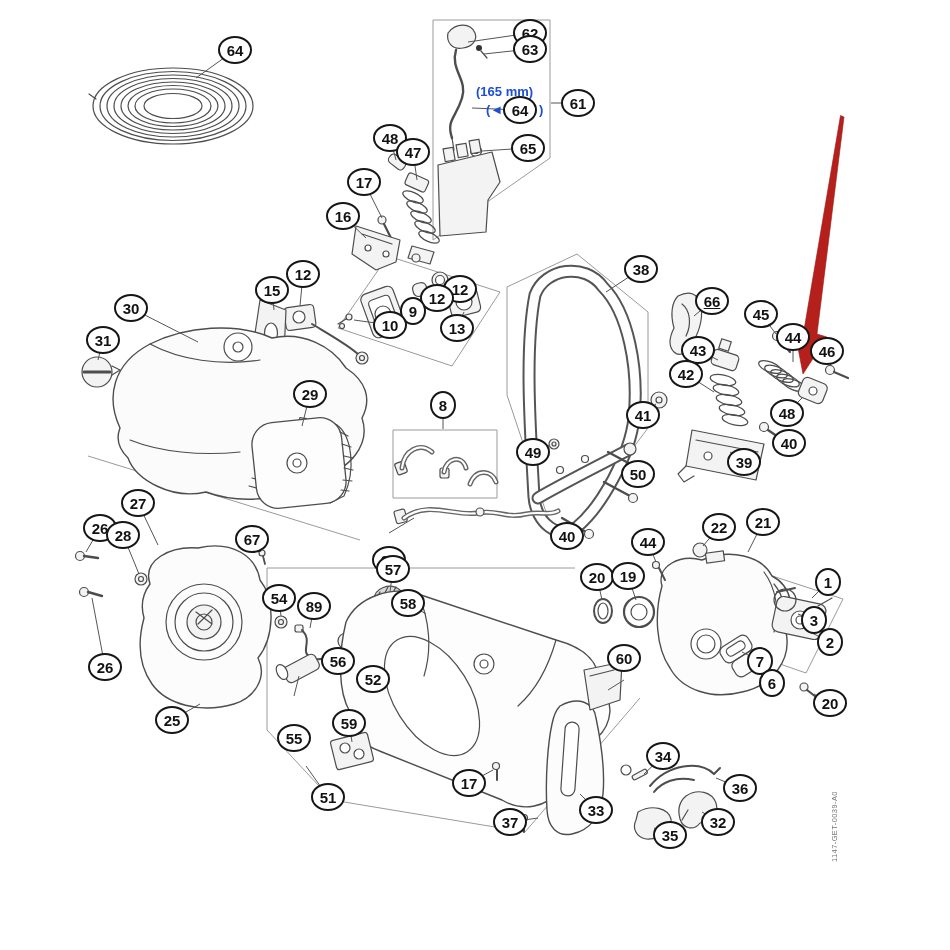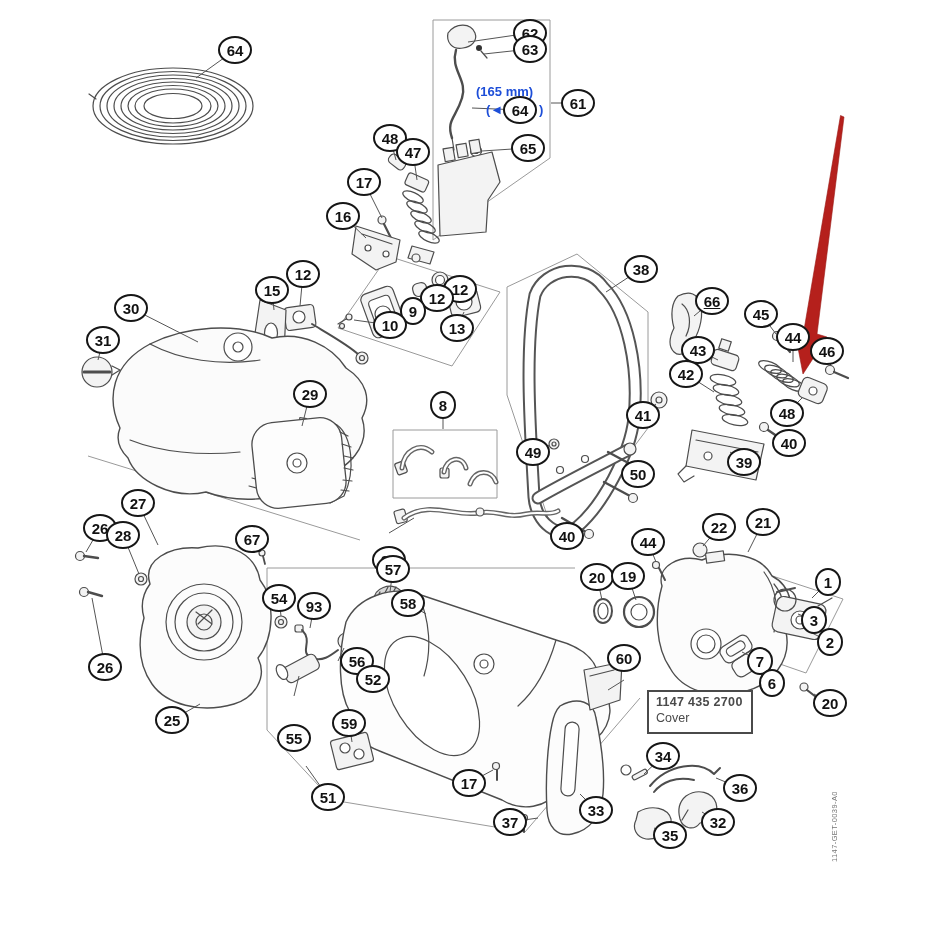--- a/index.html
+++ b/index.html
@@ -370,24 +370,20 @@
         <line x1="510" y1="822" x2="538" y2="818" stroke="#555" stroke-width="1"></line>
         <line x1="718" y1="822" x2="702" y2="812" stroke="#555" stroke-width="1"></line>
         <line x1="670" y1="835" x2="654" y2="828" stroke="#555" stroke-width="1"></line>
       </g>
 </svg>
 
 <div class="note" id="len-note">(165 mm)</div>
 <div class="note" id="inline-left">(◄</div>
 <div class="note" id="inline-right">)</div>
 
-<div id="label-box">
-  <div class="pn">1147 435 2700</div>
-  <div class="nm">Cover</div>
-</div>
 
 <div id="vertical-code">1147-GET-0039-A0</div>
 
 <div class="callout" style="left: 218px; top: 36px; width: 34px; height: 28px;">64</div>
     <div class="callout" style="left: 513px; top: 19px; width: 34px; height: 28px;">62</div>
     <div class="callout" style="left: 513px; top: 35px; width: 34px; height: 28px;">63</div>
     <div class="callout" style="left: 561px; top: 89px; width: 34px; height: 28px;">61</div>
     <div class="callout" style="left: 503px; top: 96px; width: 34px; height: 28px;">64</div>
     <div class="callout" style="left: 511px; top: 134px; width: 34px; height: 28px;">65</div>
     <div class="callout" style="left: 373px; top: 124px; width: 34px; height: 28px;">48</div>
@@ -425,25 +421,25 @@
     <div class="callout" style="left: 372px; top: 546px; width: 34px; height: 28px; text-align: right;">23</div>
     <div class="callout" style="left: 746px; top: 508px; width: 34px; height: 28px;">21</div>
     <div class="callout" style="left: 702px; top: 513px; width: 34px; height: 28px;">22</div>
     <div class="callout" style="left: 550px; top: 522px; width: 34px; height: 28px;">40</div>
     <div class="callout" style="left: 631px; top: 528px; width: 34px; height: 28px;">44</div>
     <div class="callout" style="left: 376px; top: 555px; width: 34px; height: 28px;">57</div>
     <div class="callout" style="left: 580px; top: 563px; width: 34px; height: 28px;">20</div>
     <div class="callout" style="left: 611px; top: 562px; width: 34px; height: 28px;">19</div>
     <div class="callout" style="left: 815px; top: 568px; width: 26px; height: 28px;">1</div>
     <div class="callout" style="left: 262px; top: 584px; width: 34px; height: 28px;">54</div>
-    <div class="callout" style="left: 297px; top: 592px; width: 34px; height: 28px;">93</div>
+    <div class="callout" style="left: 297px; top: 592px; width: 34px; height: 28px;">89</div>
     <div class="callout" style="left: 391px; top: 589px; width: 34px; height: 28px;">58</div>
     <div class="callout" style="left: 801px; top: 606px; width: 26px; height: 28px;">3</div>
     <div class="callout" style="left: 817px; top: 628px; width: 26px; height: 28px;">2</div>
-    <div class="callout" style="left: 340px; top: 647px; width: 34px; height: 28px;">56</div>
+    <div class="callout" style="left: 321px; top: 647px; width: 34px; height: 28px;">56</div>
     <div class="callout" style="left: 88px; top: 653px; width: 34px; height: 28px;">26</div>
     <div class="callout" style="left: 747px; top: 647px; width: 26px; height: 28px;">7</div>
     <div class="callout" style="left: 759px; top: 669px; width: 26px; height: 28px;">6</div>
     <div class="callout" style="left: 356px; top: 665px; width: 34px; height: 28px;">52</div>
     <div class="callout" style="left: 277px; top: 682px; width: 34px; height: 28px; margin-top: 42px;">55</div>
     <div class="callout" style="left: 813px; top: 689px; width: 34px; height: 28px;">20</div>
     <div class="callout" style="left: 155px; top: 706px; width: 34px; height: 28px;">25</div>
     <div class="callout" style="left: 607px; top: 644px; width: 34px; height: 28px;">60</div>
     <div class="callout" style="left: 332px; top: 709px; width: 34px; height: 28px;">59</div>
     <div class="callout" style="left: 646px; top: 742px; width: 34px; height: 28px;">34</div>

